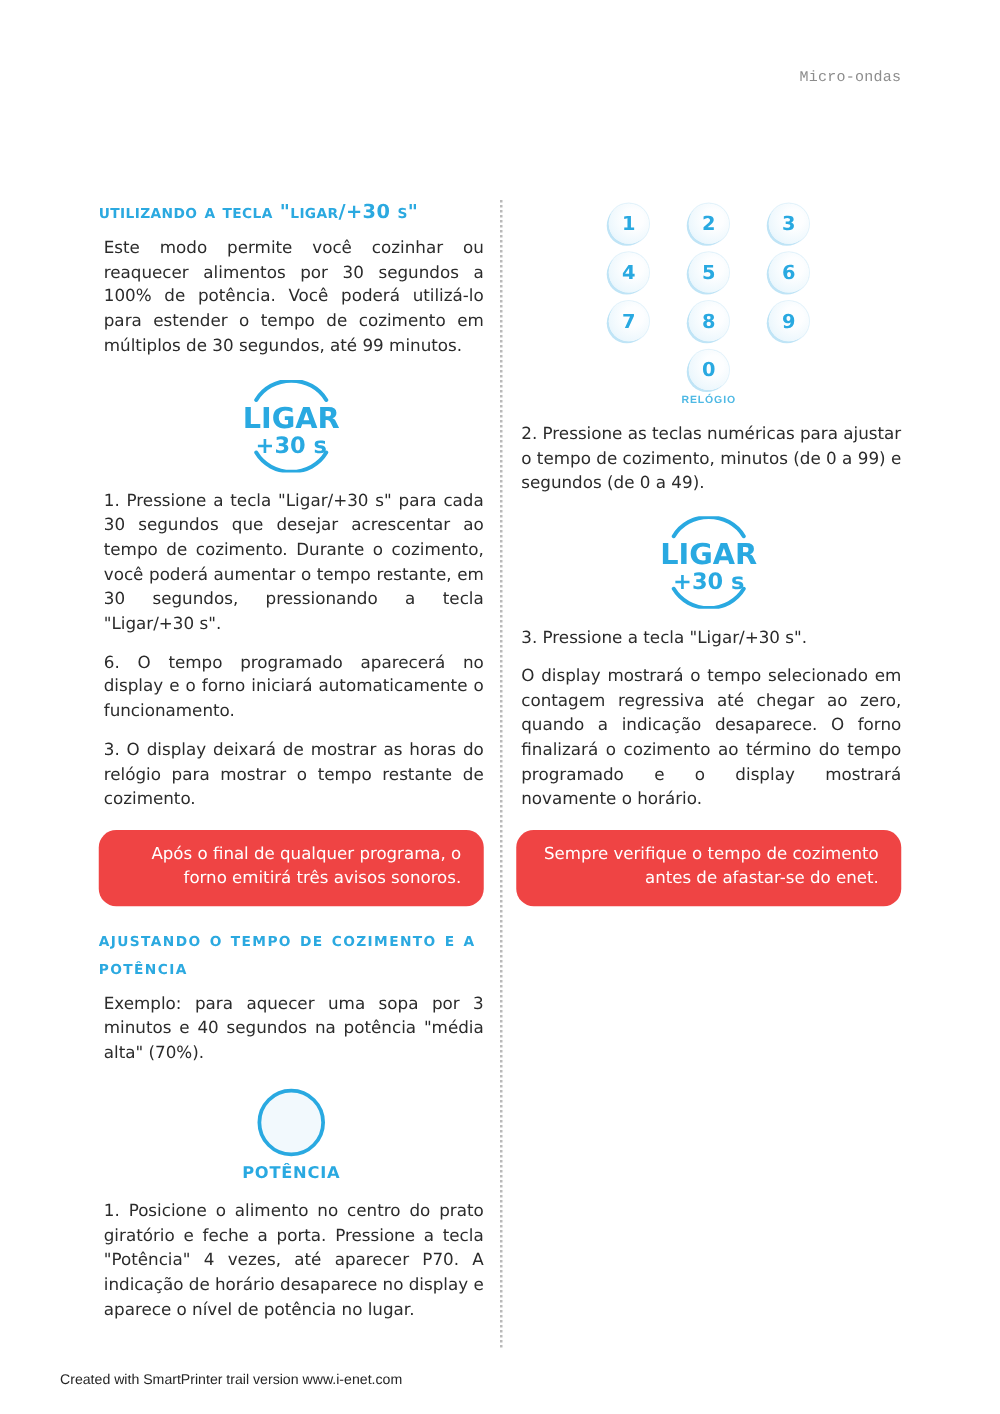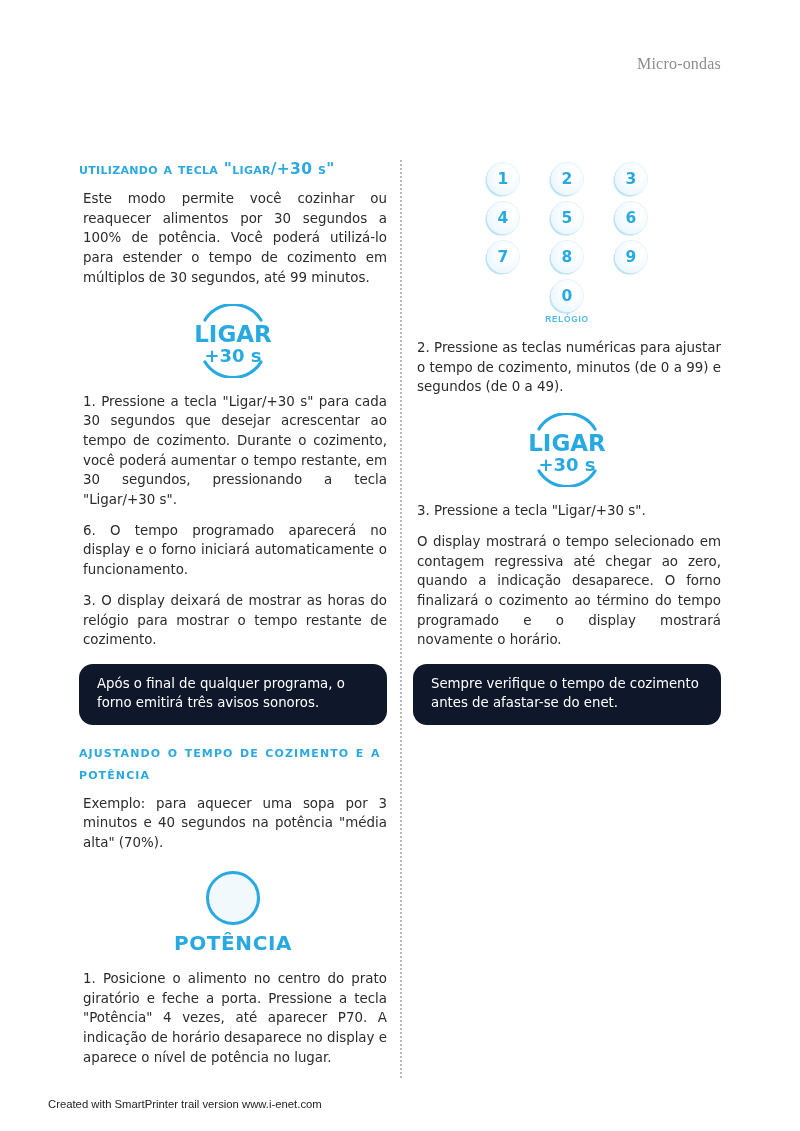--- a/index.html
+++ b/index.html
@@ -13,24 +13,24 @@
     font-family: "DejaVu Sans", sans-serif;
     position: relative;
     overflow: hidden;
   }
 
   
   .page-header {
     position: absolute;
     top: 55px;
     right: 79px;
-    font-size: 16px;
+    font-size: 12px;
     color: #8c8c8c;
     letter-spacing: 0.2px;
-    font-family: Liberation Serif, serif;
+    font-family: Liberation Mono, monospace;
   }
 
   
   .columns {
     position: absolute;
     left: 0;
     top: 158px;
     width: 800px;
   }
   .col {
@@ -72,27 +72,27 @@
     font-size: 13.4px;
     line-height: 1.47;
     color: #2b2b2b;
     text-align: justify;
     font-family: "DejaVu Sans", sans-serif;
   }
   p.body.last { margin-bottom: 0; }
 
   
   .callout {
-    background: #0f172a;
+    background: #ef4444;
     color: #ffffff;
     border-radius: 14px;
     padding: 11px 18px 12px 18px;
     font-size: 13.3px;
     line-height: 1.42;
-    text-align: left;
+    text-align: right;
     margin: 14px 0 16px 0;
     box-sizing: border-box;
   }
 
   
   .ligar-logo {
     width: 100px;
     height: 74px;
     margin: 16px auto 14px auto;
     position: relative;
@@ -110,21 +110,21 @@
     height: 54px;
     border: 3.2px solid #29a9e1;
     border-radius: 50%;
     background: #f2f9fd;
     margin: 0 auto 6px auto;
     box-sizing: border-box;
   }
   .potencia-label {
     color: #29a9e1;
     font-weight: bold;
-    font-size: 20px;
+    font-size: 13px;
     letter-spacing: 0.6px;
     font-family: "DejaVu Sans", sans-serif;
   }
 
   
   .keypad {
     width: 160px;
     margin: 5px auto 0 auto;
   }
   .keypad-row {

